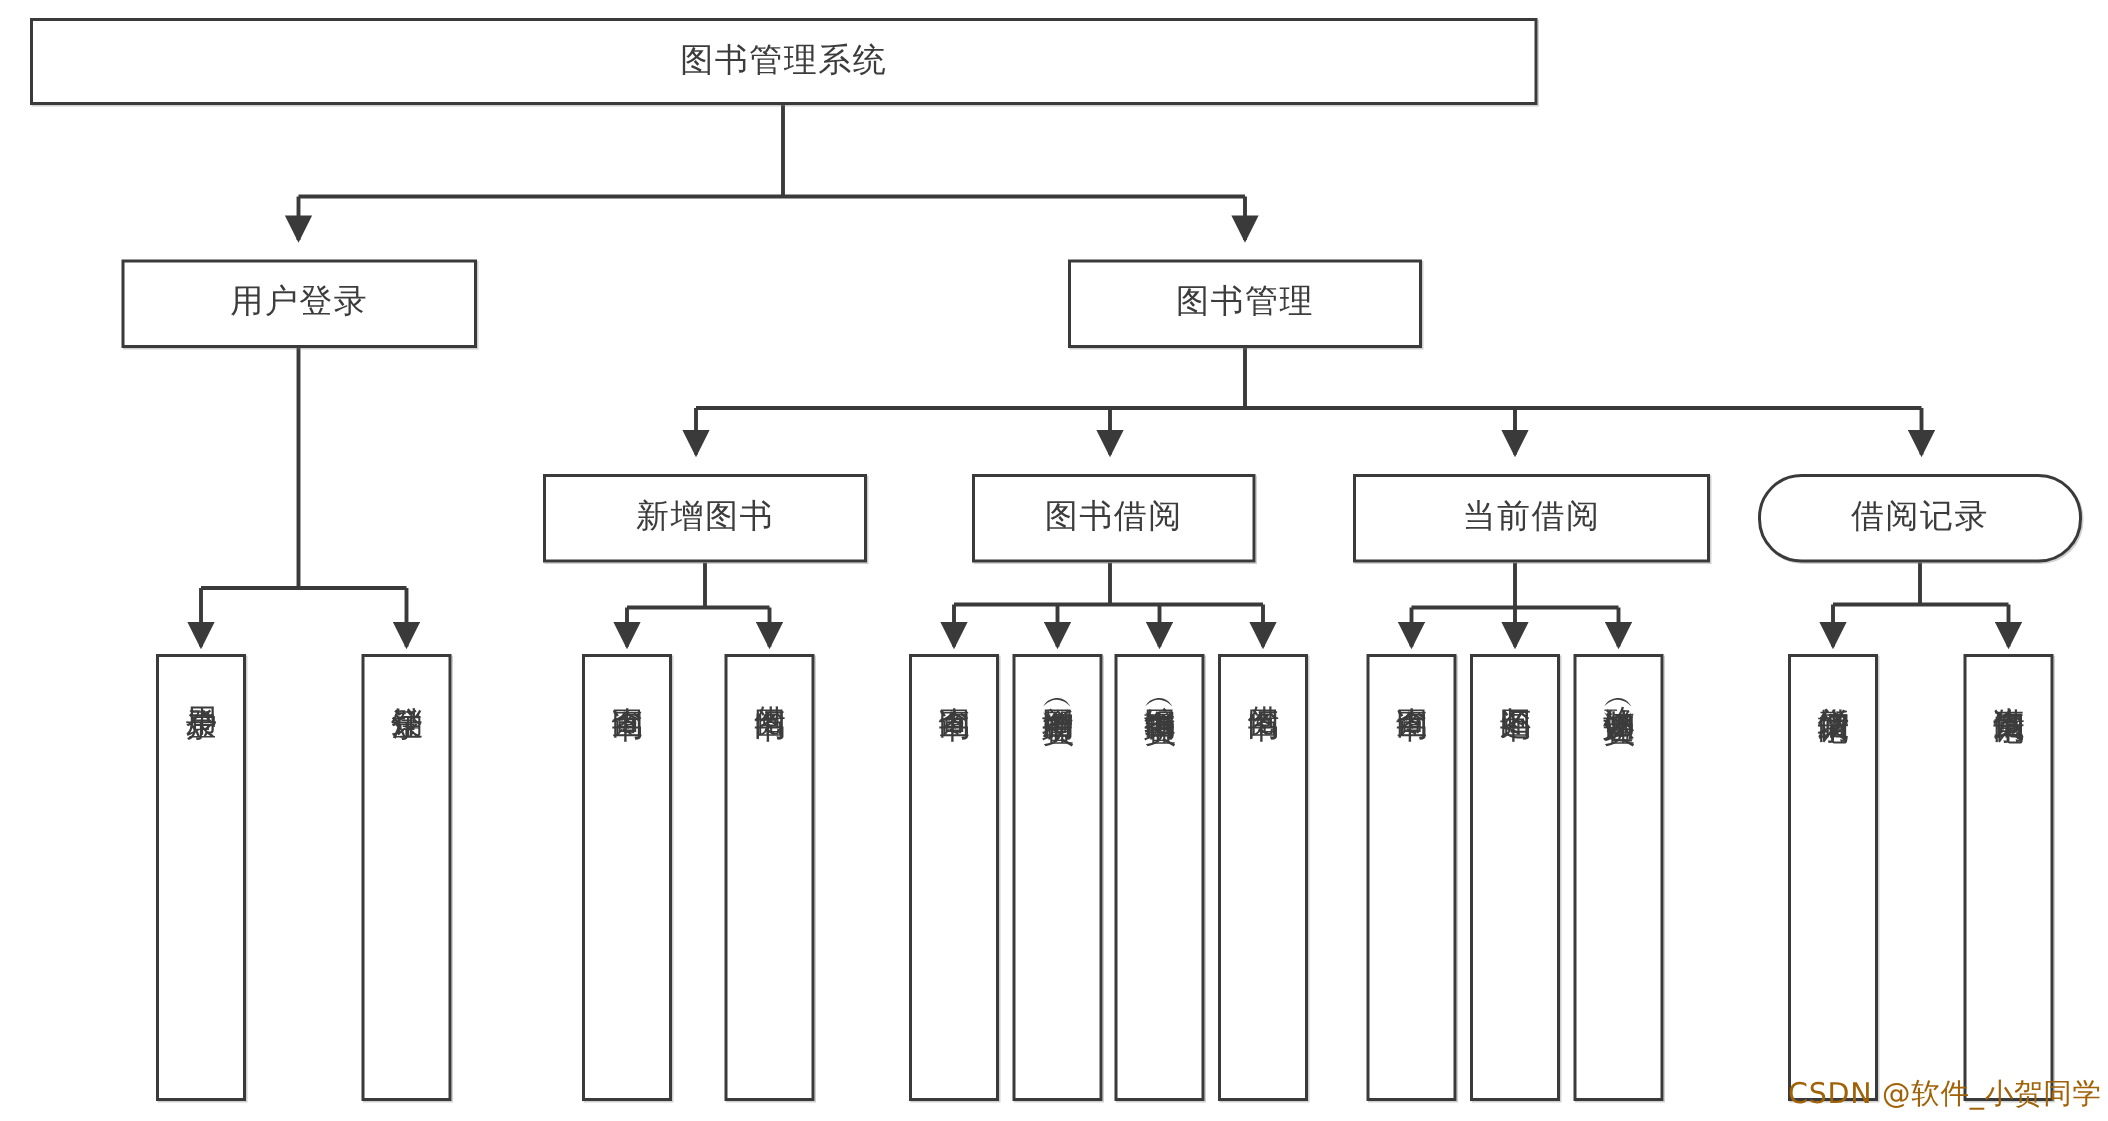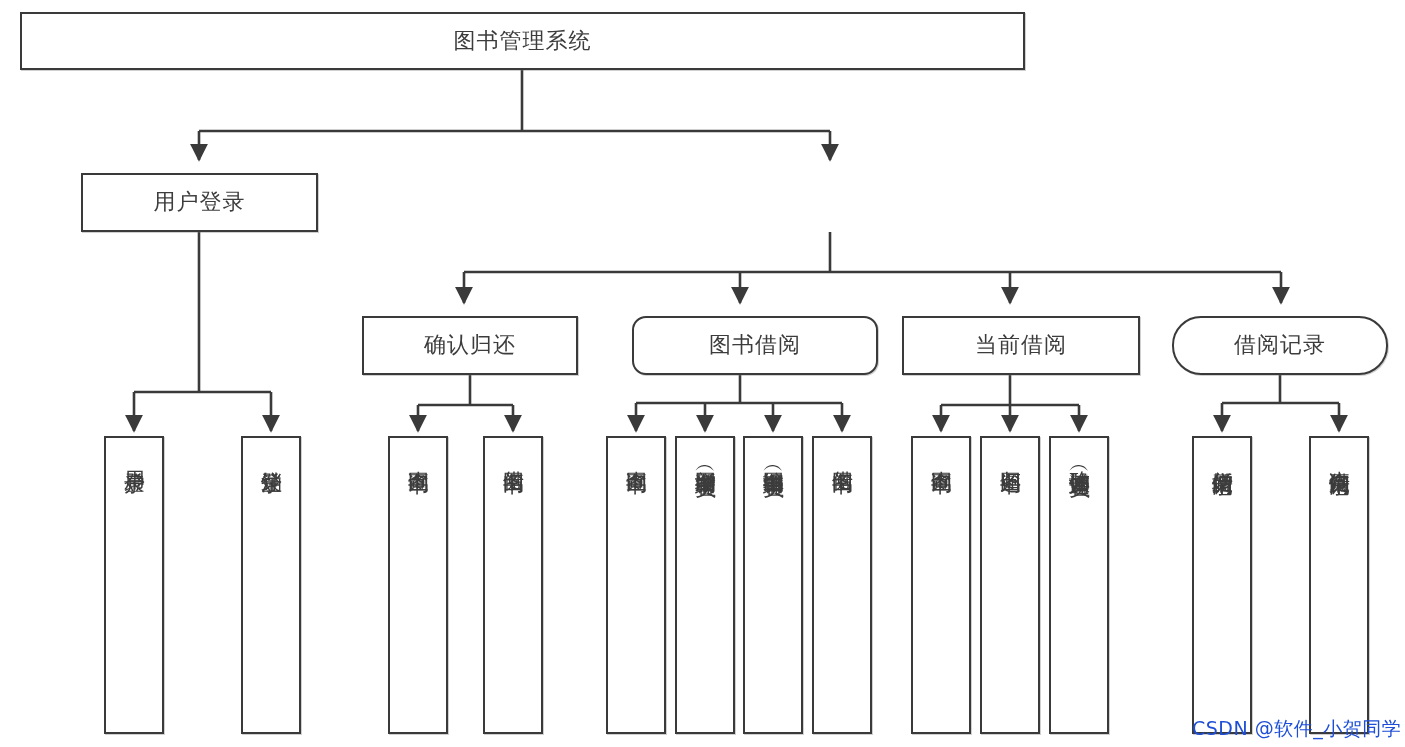--- a/index.html
+++ b/index.html
@@ -52,21 +52,21 @@
     justify-content: center;
   }
   .vert .vtext {
     writing-mode: vertical-rl;
     text-orientation: upright;
     white-space: nowrap;
     display: block;
   }
   .watermark {
     position: absolute;
-    color: #1d4ed8;
+    color: #a16207;
     font-size: 19px;
     white-space: nowrap;
     letter-spacing: 0.5px;
     font-family: "DejaVu Sans", "Liberation Sans", sans-serif;
   }
 </style>
 </head>
 <body>
 
 <div id="canvas">
@@ -123,26 +123,29 @@
   </svg>
 
   <div class="node horiz" style="left:20px; top:12px; width:1005px; height:58px;">
     <span>图书管理系统</span>
   </div>
 
   <div class="node horiz" style="left:81px; top:173px; width:237px; height:59px;">
     <span>用户登录</span>
   </div>
 
+  <div class="node horiz" style="left:712px; top:173px; width:236px; height:59px;">
+    <span>图书管理</span>
+  </div>
 
   <div class="node horiz" style="left:362px; top:316px; width:216px; height:59px;">
-    <span>确认归还</span>
-  </div>
-
-  <div class="node horiz" style="left:632px; top:316px; width:246px; height:59px;border-radius:14px;">
+    <span>新增图书</span>
+  </div>
+
+  <div class="node horiz" style="left:648px; top:316px; width:189px; height:59px;">
     <span>图书借阅</span>
   </div>
 
   <div class="node horiz" style="left:902px; top:316px; width:238px; height:59px;">
     <span>当前借阅</span>
   </div>
 
   <div class="node horiz" style="left:1172px; top:316px; width:216px; height:59px;border-radius:29px;">
     <span>借阅记录</span>
   </div>

